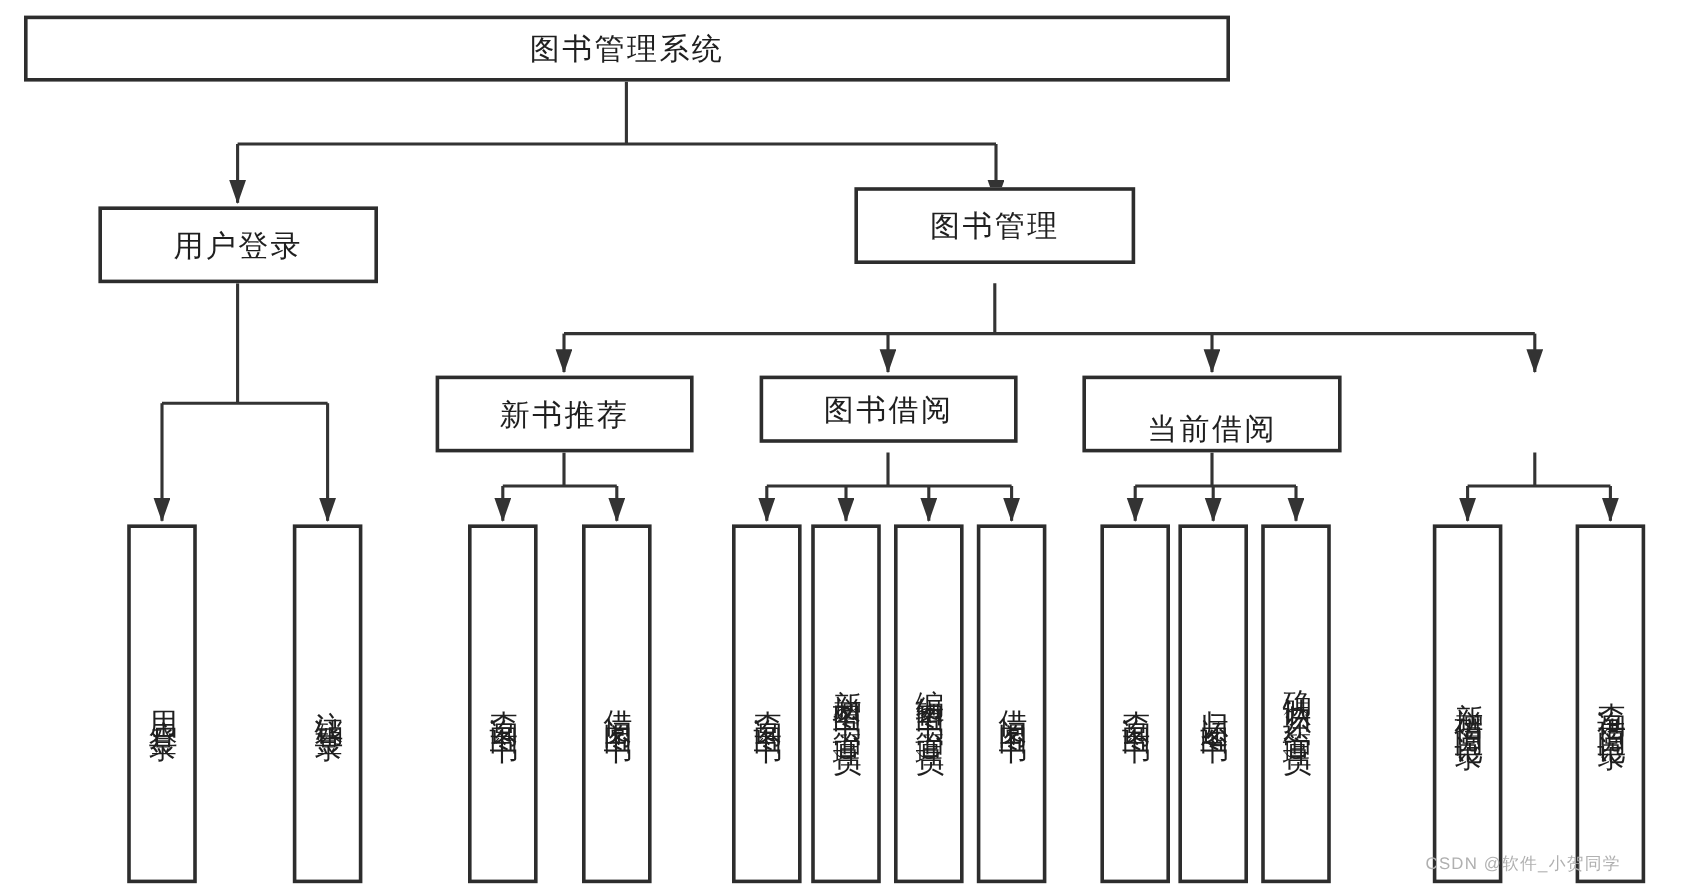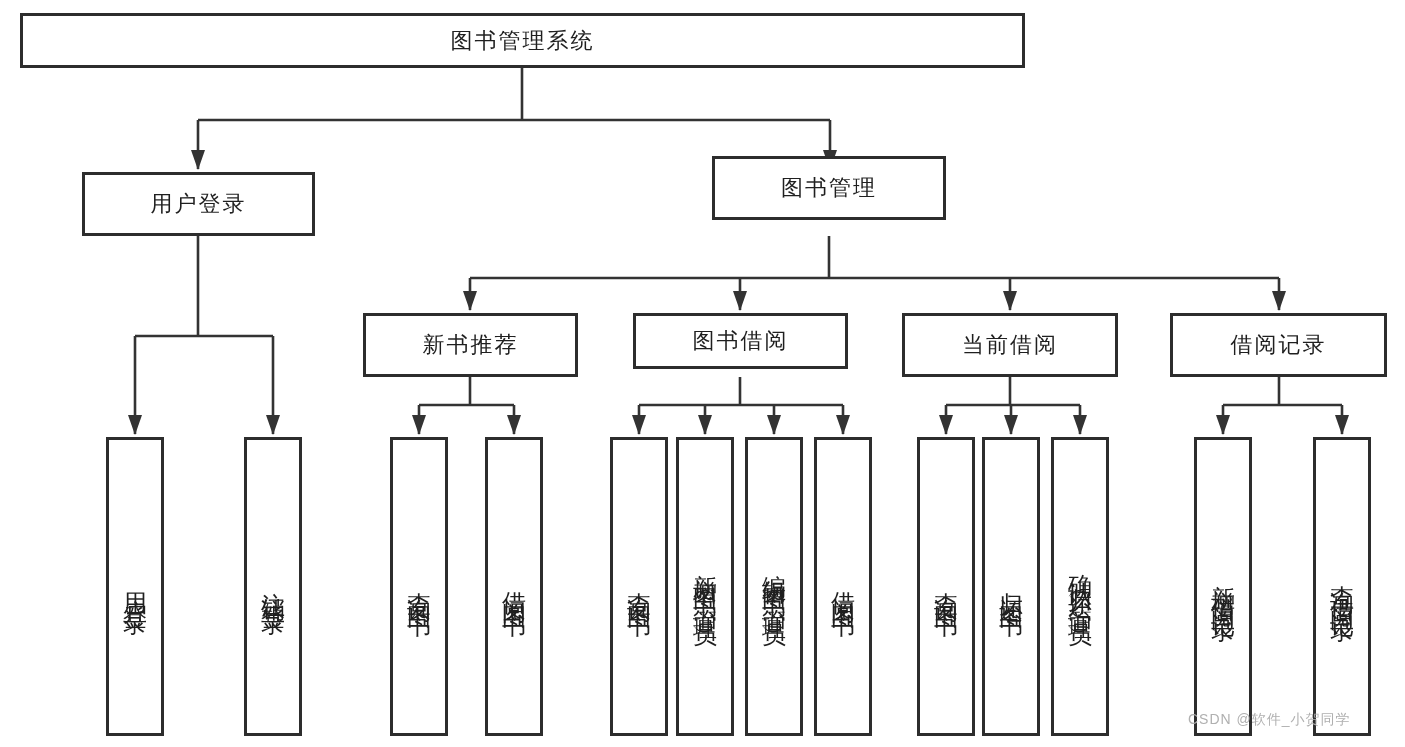--- a/index.html
+++ b/index.html
@@ -26,21 +26,21 @@
   .node {
     position: absolute;
     box-sizing: border-box;
     background: #ffffff;
     border: 3px solid #2d2d2d;
     display: flex;
     align-items: center;
     justify-content: center;
   }
   .node-label {
-    font-size: 22px;
+    font-size: 25px;
     color: #1f1f1f;
     letter-spacing: 2px;
     white-space: nowrap;
   }
   .leaf {
     top: 437px;
     width: 58px;
     height: 299px;
   }
   .vtext {
@@ -119,25 +119,22 @@
   <div class="node" style="left:712px; top:156px; width:234px; height:64px;">
     <span class="node-label">图书管理</span>
   </div>
 
   <div class="node" style="left:363px; top:313px; width:215px; height:64px;font-family:Liberation Mono, monospace;">
     <span class="node-label">新书推荐</span>
   </div>
   <div class="node" style="left:633px; top:313px; width:215px; height:56px;text-align:center;">
     <span class="node-label">图书借阅</span>
   </div>
-  <div class="node" style="left:902px; top:313px; width:216px; height:64px;">
+  <div class="node" style="left:902px; top:313px; width:216px; height:64px;align-items:flex-end;">
     <span class="node-label">当前借阅</span>
-  </div>
-  <div class="node" style="left:1170px; top:313px; width:217px; height:64px;">
-    <span class="node-label">借阅记录</span>
   </div>
 
   <div class="node leaf" style="left:106px;">
     <span class="vtext">用户登录</span>
   </div>
   <div class="node leaf" style="left:244px;">
     <span class="vtext">注销登录</span>
   </div>
 
   <div class="node leaf" style="left:390px;">

